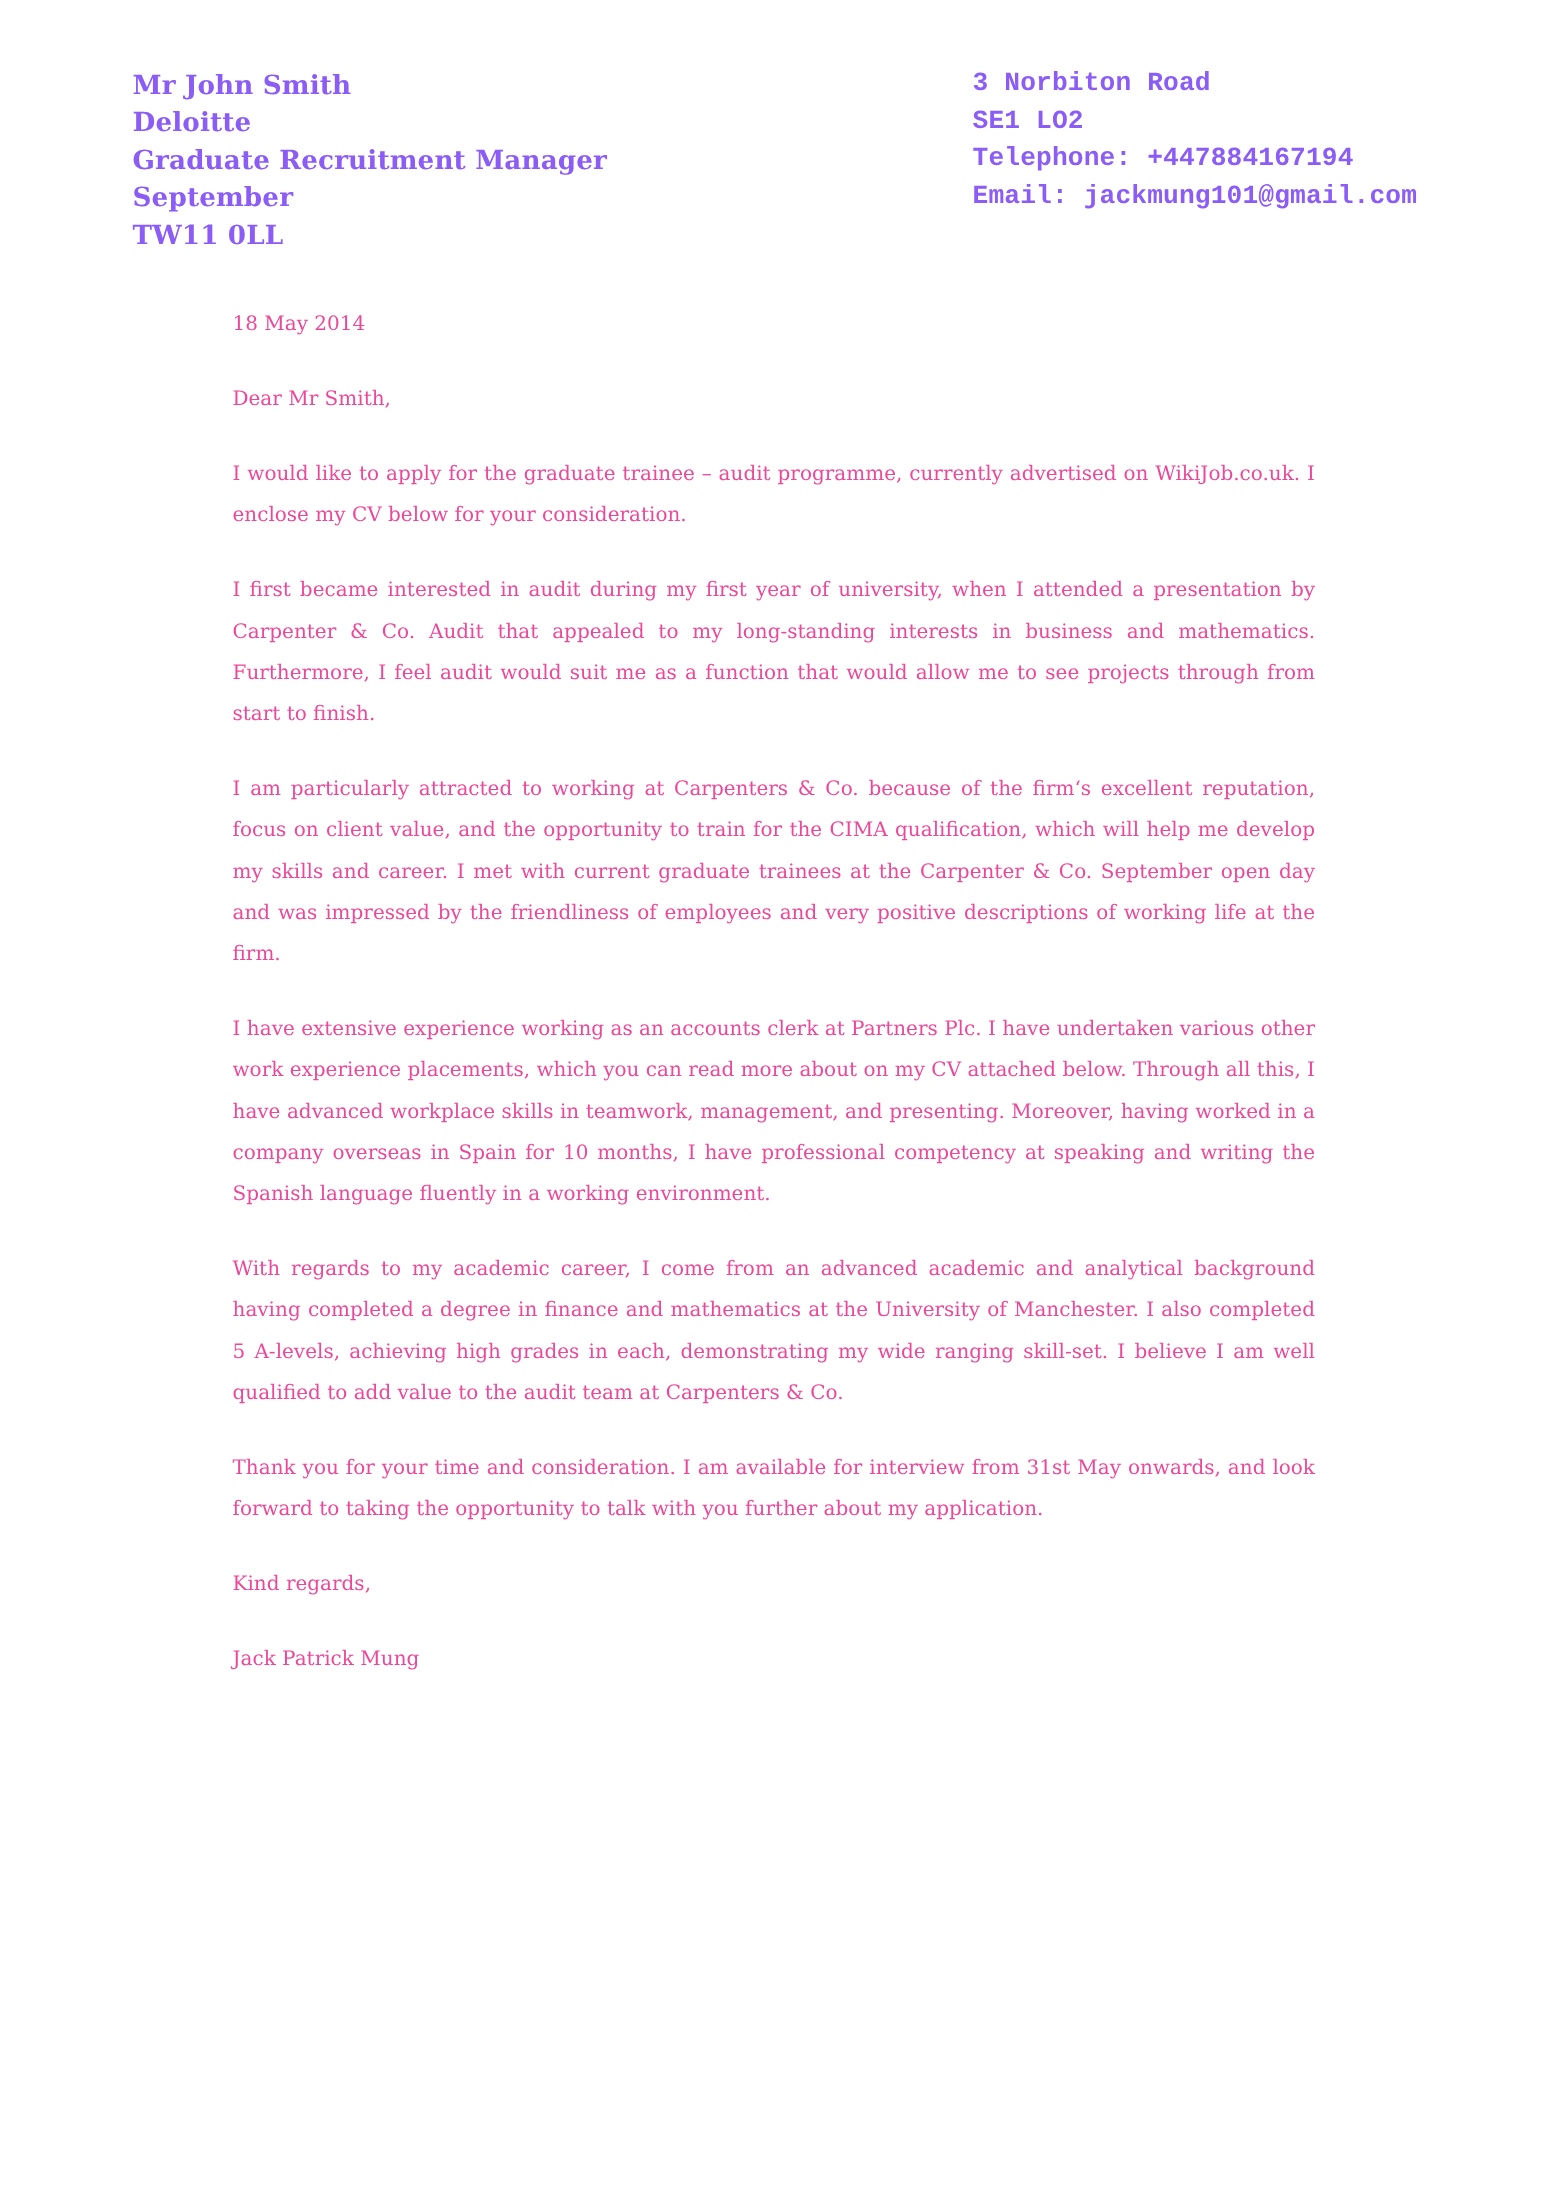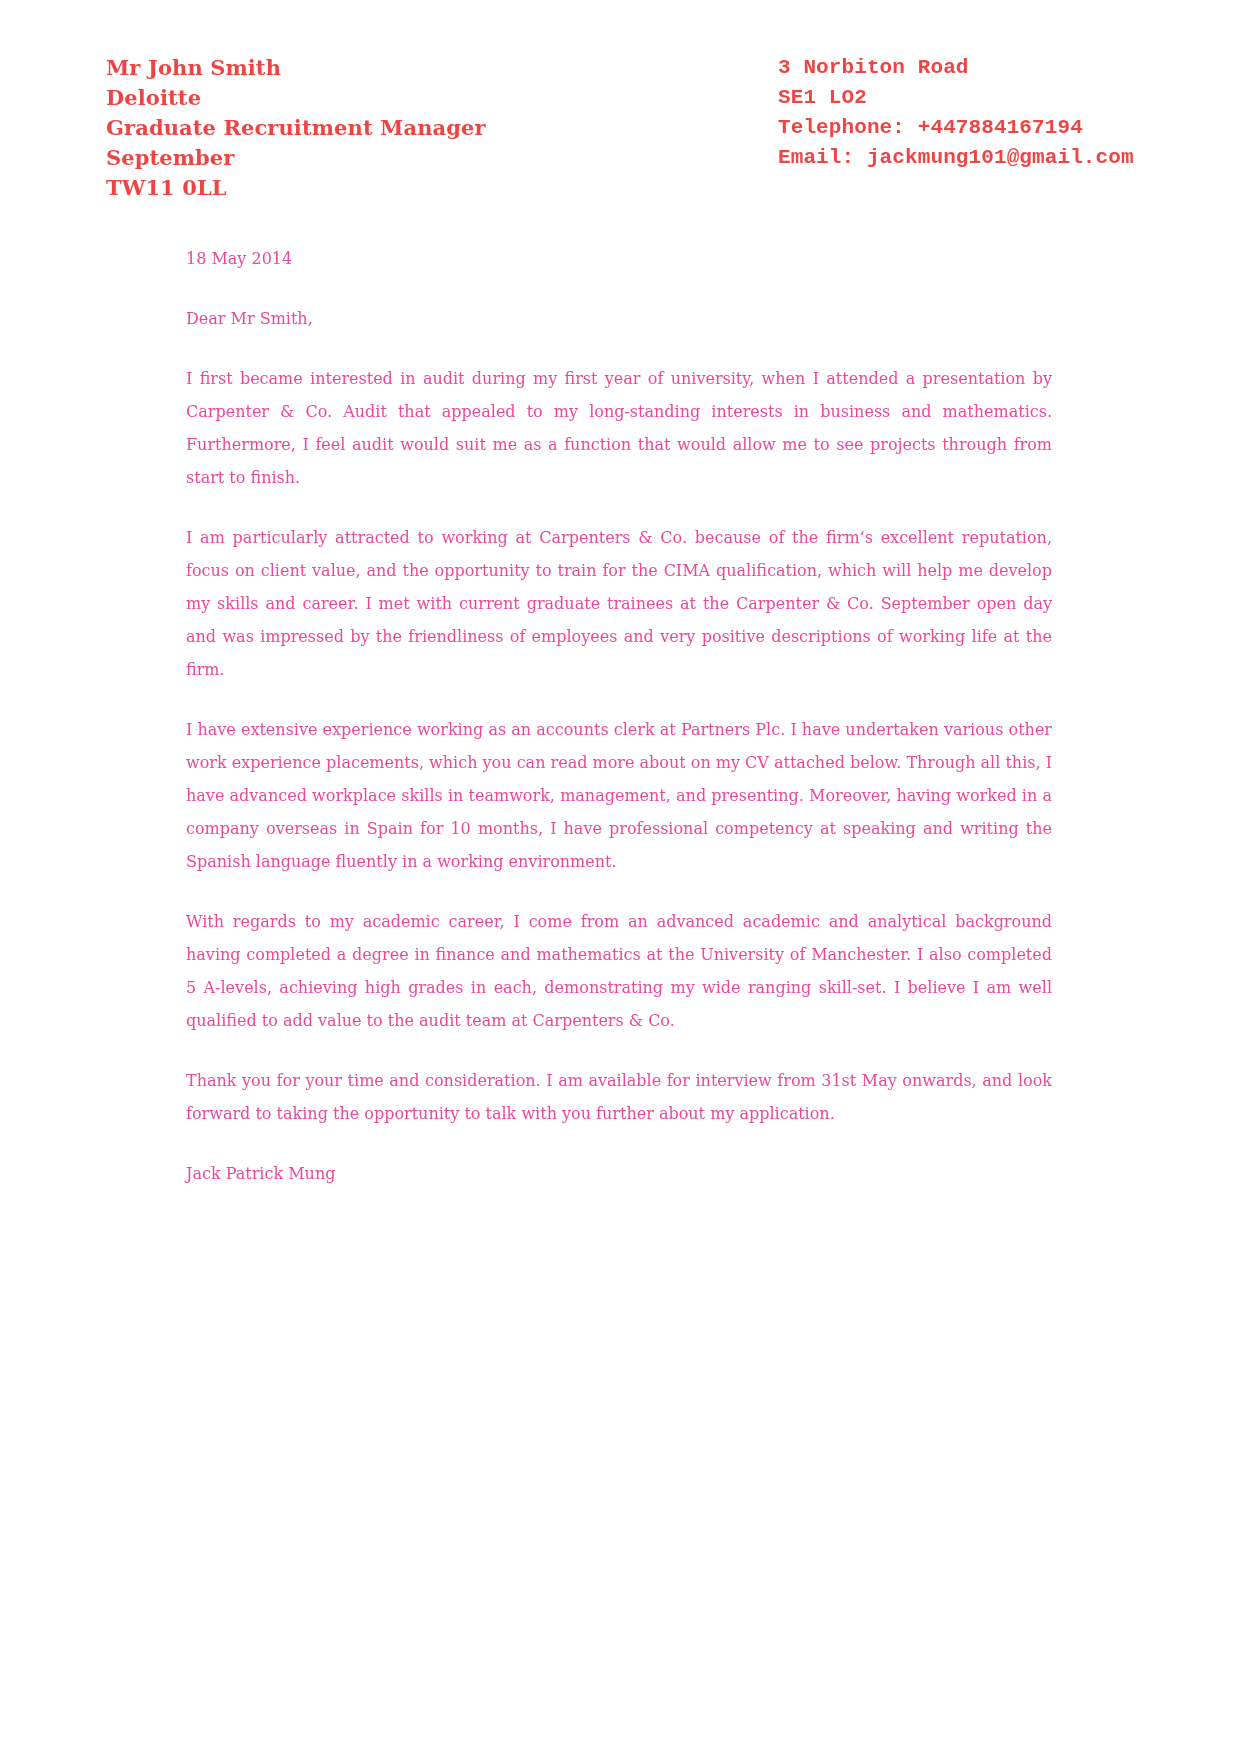--- a/index.html
+++ b/index.html
@@ -16,21 +16,21 @@
     height: 1753px;
     background: #ffffff;
   }
   
   .letterhead {
     display: flex;
     padding: 53px 0 0 106px;
     font-size: 21px;
     font-weight: 700;
     line-height: 30px;
-    color: #ef4444;
+    color: #8b5cf6;
     letter-spacing: 0.1px;
   }
   .recipient-block { width: 672px; flex: 0 0 auto; }
   .sender-block { flex: 0 0 auto; font-family: Liberation Mono, monospace; }
   .address-line { white-space: nowrap; }
   
   .letter-body {
     margin: 39px 0 0 186px;
     width: 866px;
     font-size: 16px;
@@ -59,22 +59,24 @@
       <div class="address-line">SE1 LO2</div>
       <div class="address-line">Telephone: +447884167194</div>
       <div class="address-line">Email: jackmung101@gmail.com</div>
     </div>
   </div>
 
   <div class="letter-body">
     <div class="block single-line">18 May 2014</div>
     <div class="block single-line">Dear Mr Smith,</div>
 
+    <p class="block paragraph">I would like to apply for the graduate trainee – audit programme, currently advertised on WikiJob.co.uk. I enclose my CV below for your consideration.</p>
     <p class="block paragraph">I first became interested in audit during my first year of university, when I attended a presentation by Carpenter &amp; Co. Audit that appealed to my long-standing interests in business and mathematics. Furthermore, I feel audit would suit me as a function that would allow me to see projects through from start to finish.</p>
     <p class="block paragraph">I am particularly attracted to working at Carpenters &amp; Co. because of the firm‘s excellent reputation, focus on client value, and the opportunity to train for the CIMA qualification, which will help me develop my skills and career. I met with current graduate trainees at the Carpenter &amp; Co. September open day and was impressed by the friendliness of employees and very positive descriptions of working life at the firm.</p>
     <p class="block paragraph">I have extensive experience working as an accounts clerk at Partners Plc. I have undertaken various other work experience placements, which you can read more about on my CV attached below. Through all this, I have advanced workplace skills in teamwork, management, and presenting. Moreover, having worked in a company overseas in Spain for 10 months, I have professional competency at speaking and writing the Spanish language fluently in a working environment.</p>
     <p class="block paragraph">With regards to my academic career, I come from an advanced academic and analytical background having completed a degree in finance and mathematics at the University of Manchester. I also completed 5 A-levels, achieving high grades in each, demonstrating my wide ranging skill-set. I believe I am well qualified to add value to the audit team at Carpenters &amp; Co.</p>
     <p class="block paragraph">Thank you for your time and consideration. I am available for interview from 31st May onwards, and look forward to taking the opportunity to talk with you further about my application.</p>
 
+    <div class="block single-line">Kind regards,</div>
     <div class="block single-line">Jack Patrick Mung</div>
   </div>
 
 </div>
 
 </body></html>

